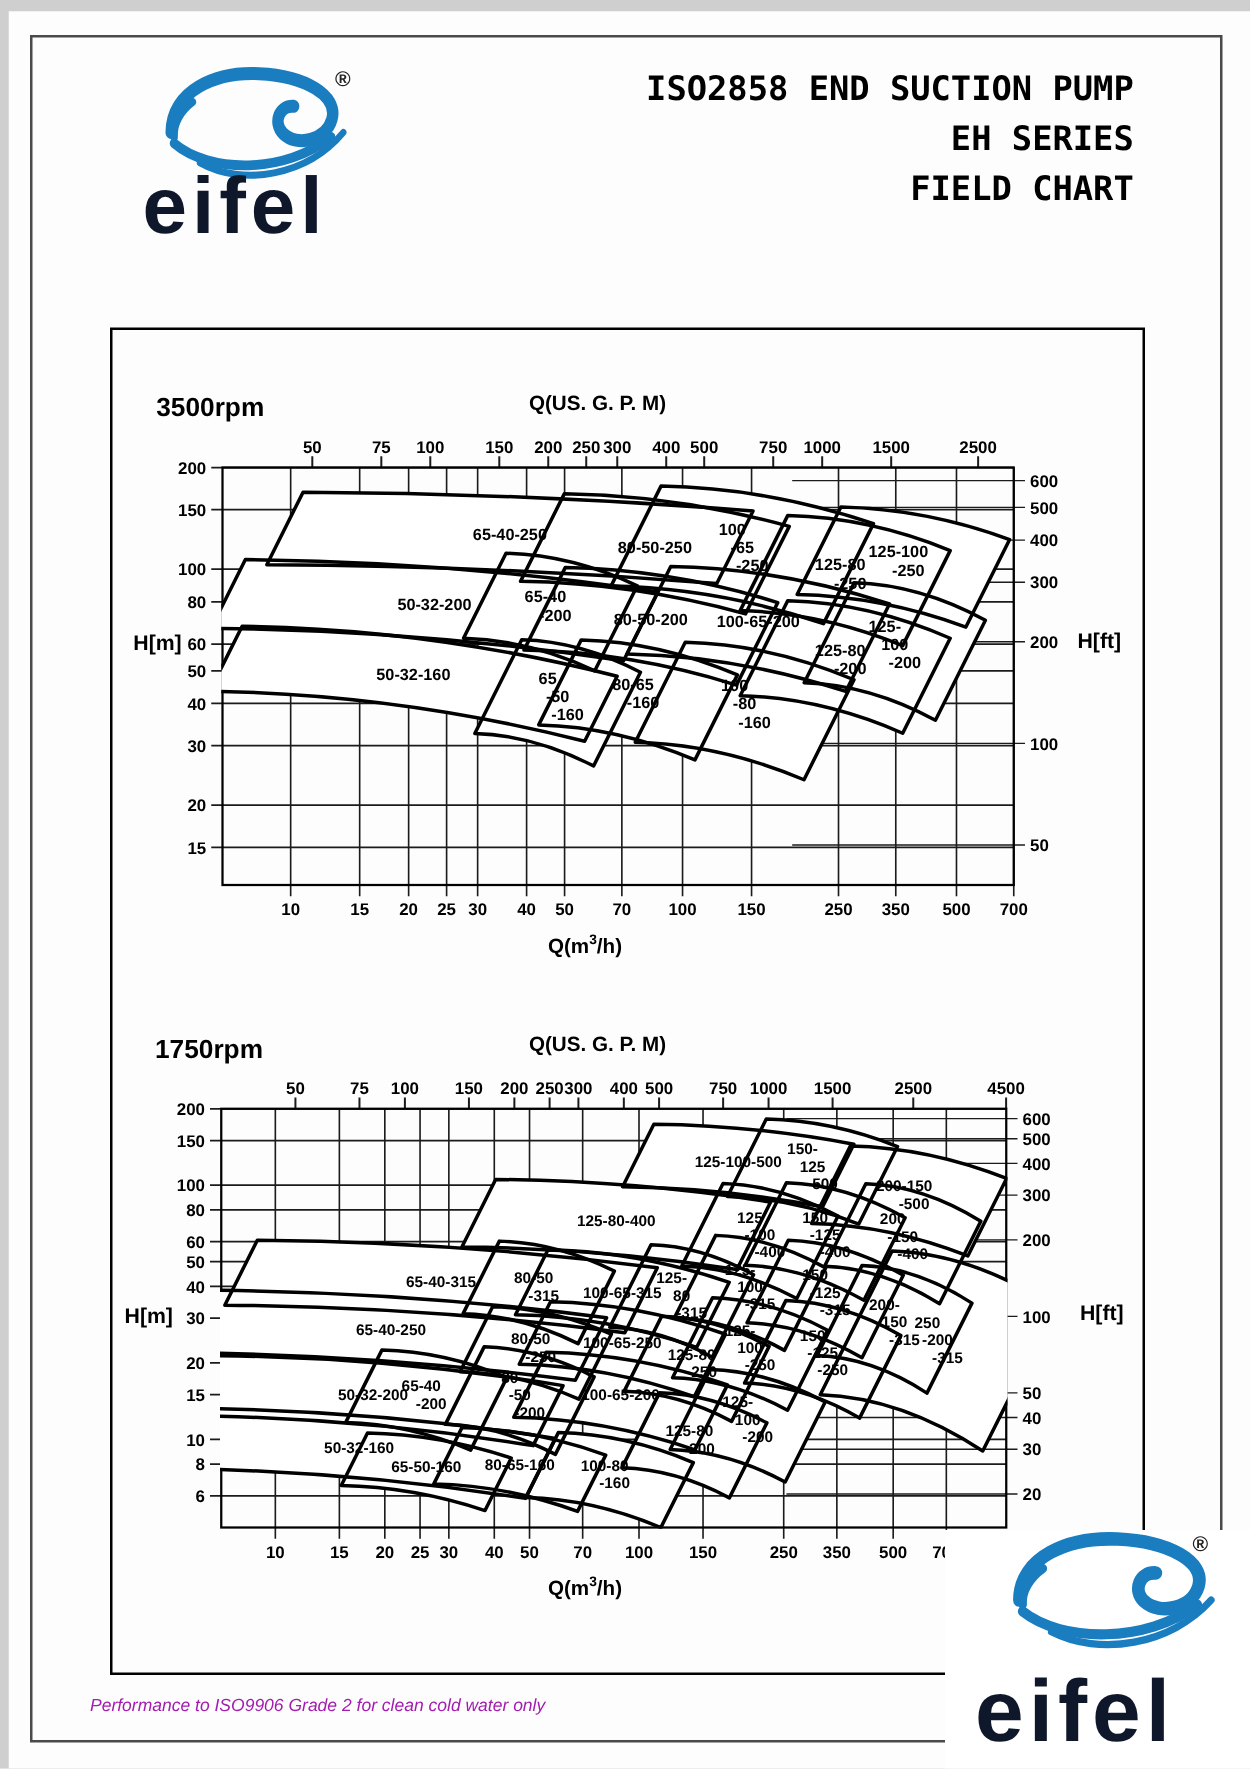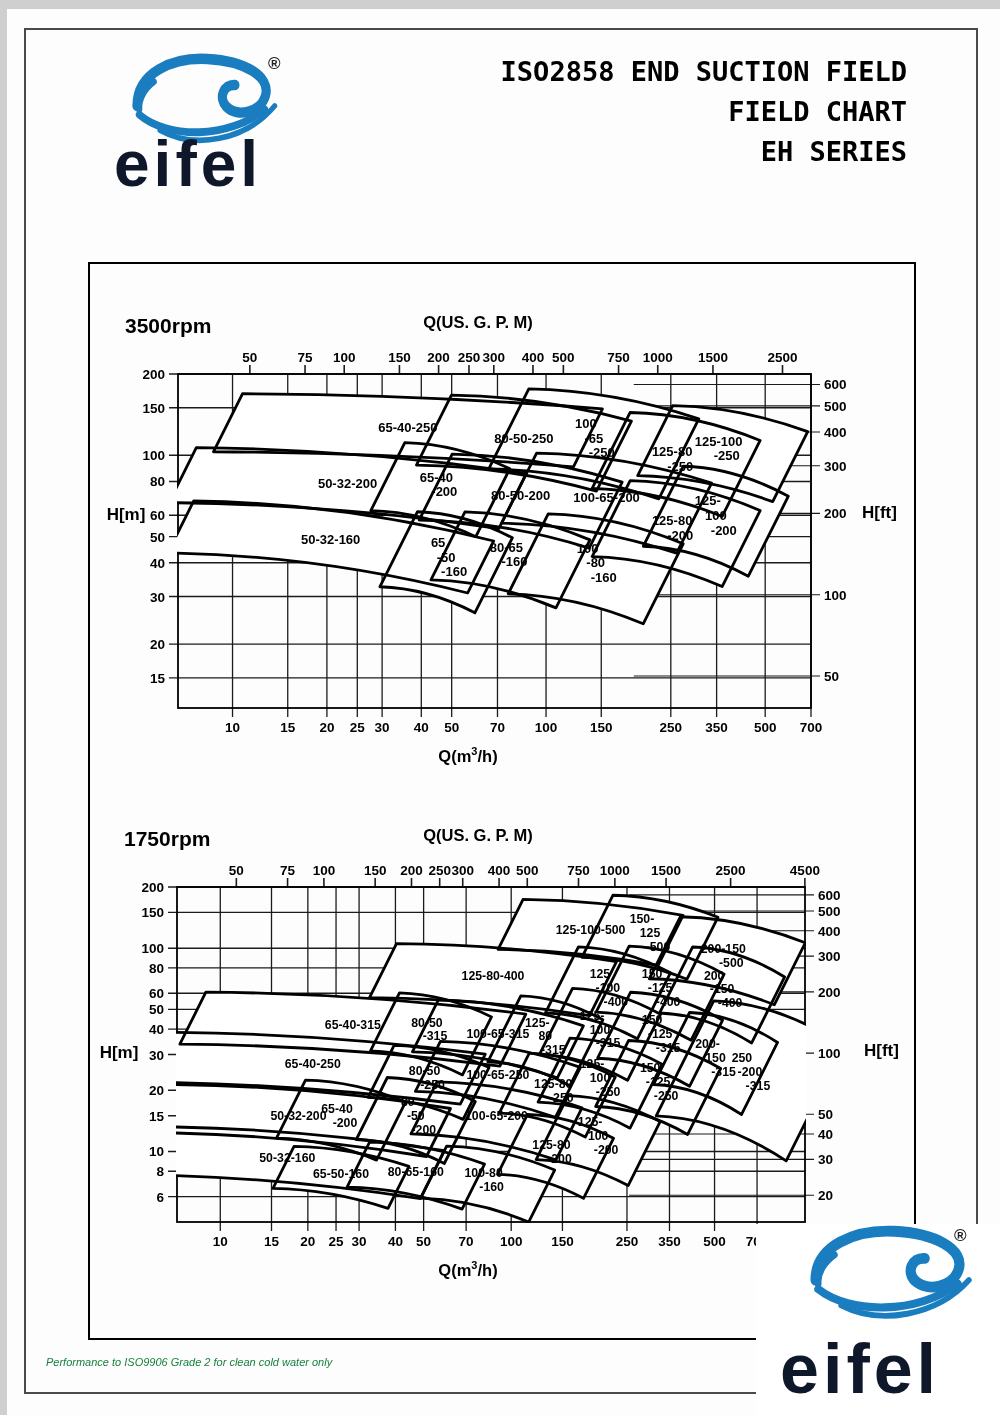--- a/index.html
+++ b/index.html
@@ -20,22 +20,22 @@
   .brand-bottom .word{left:24px;top:110px;font-size:70px;}
   .brand .reg{position:absolute;font-size:17px;font-weight:bold;color:#222;}
   .brand-top .reg{left:180px;top:16px;}
   .brand-bottom .reg{left:198px;top:2px;}
   .brand svg{position:absolute;}
   .brand-top svg{left:26px;top:14px;width:176px;height:100px;}
   .brand-bottom svg{left:34px;top:0px;width:196px;height:104px;}
   .titleblock{position:absolute;right:93px;top:52px;text-align:right;
               font-family:"DejaVu Sans Mono",monospace;font-weight:bold;
               font-size:27px;line-height:40px;letter-spacing:0px;white-space:nowrap;}
-  .footnote{position:absolute;left:46px;top:1356px;font-size:11px;font-style:italic;
-            font-family:"Liberation Sans",sans-serif;color:#15803d;}
+  .footnote{position:absolute;left:72px;top:1356px;font-size:14px;font-style:italic;
+            font-family:"Liberation Sans",sans-serif;color:#a21caf;}
   svg#charts{position:absolute;left:0;top:0;}
   text{font-family:"Liberation Sans",sans-serif;}
 </style>
 </head>
 <body>
 
 <div class="stage">
   <div class="edge-top"></div>
   <div class="edge-left"></div>
   <div class="page-border"></div>
@@ -47,23 +47,23 @@
         <path d="M52 34 C40 42 32 54 33 66" stroke-width="8"></path>
         <path d="M33 72 C70 100 150 100 197 66" stroke-width="9"></path>
         <path d="M60 90 C105 112 172 102 210 62" stroke-width="6.5"></path>
       </g>
     </svg>
     <span class="reg">®</span>
     <div class="word">eifel</div>
   </div>
 
   <div class="titleblock">
-    <div>ISO2858 END SUCTION FIELD</div>
+    <div>ISO2858 END SUCTION PUMP</div>
+    <div>EH SERIES</div>
     <div>FIELD CHART</div>
-    <div>EH SERIES</div>
   </div>
 
   <div class="chart-frame"></div>
 
   <svg id="charts" width="1000" height="1415" viewBox="0 0 1000 1415">
       <g>
         <g stroke="#1b1b1b" stroke-width="1.1">
           <line x1="633.76" y1="384.4971674314927" x2="820" y2="384.4971674314927"></line>
           <line x1="633.76" y1="405.8841437193574" x2="820" y2="405.8841437193574"></line>
           <line x1="633.76" y1="432.0596872188036" x2="820" y2="432.0596872188036"></line>

